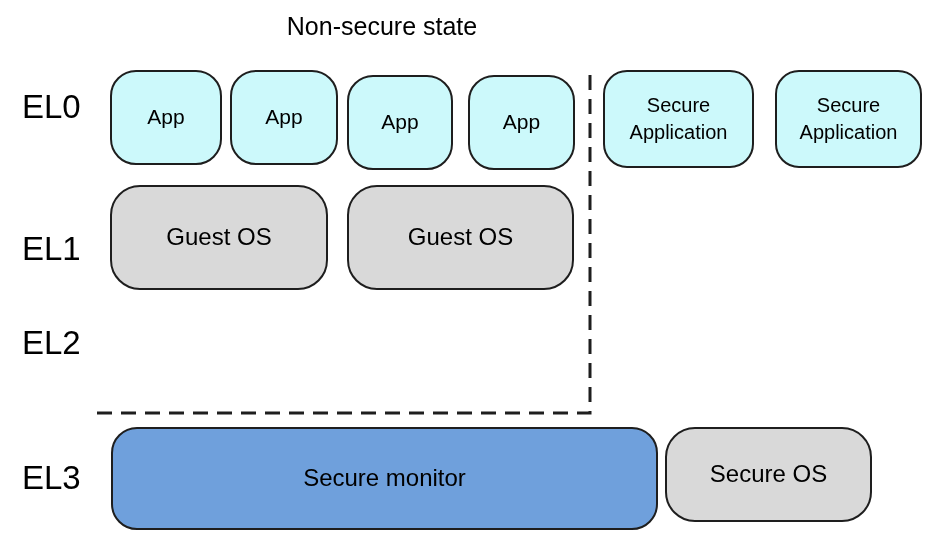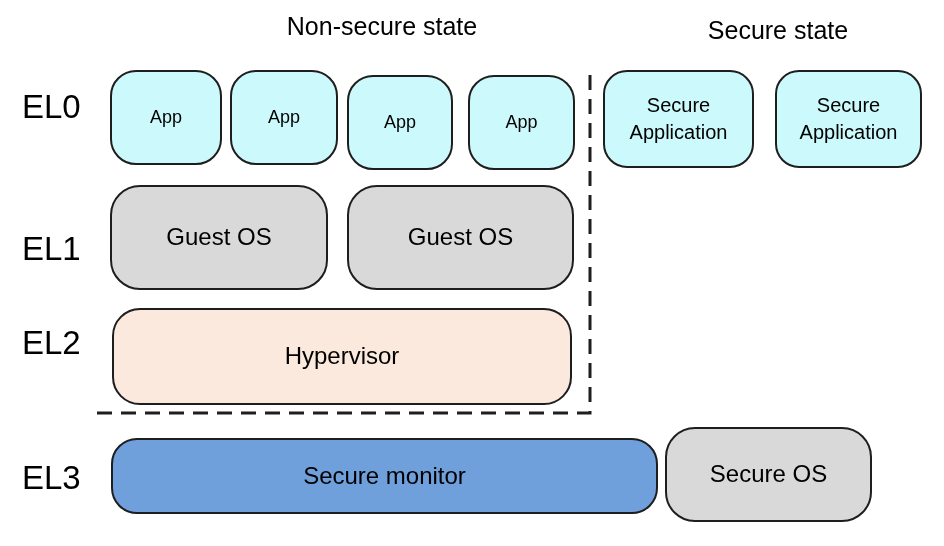--- a/index.html
+++ b/index.html
@@ -33,21 +33,21 @@
     display: flex;
     align-items: center;
     justify-content: center;
     text-align: center;
     font-size: 24px;
     line-height: 1.35;
   }
   .app-box {
     background: #ccf9fb;
     border-radius: 26px;
-    font-size: 18px;
+    font-size: 21px;
   }
   .sapp-box {
     background: #ccf9fb;
     border-radius: 24px;
     font-size: 20px;
     padding: 0 6px;
   }
   .gray-box {
     background: #d9d9d9;
     border-radius: 30px;
@@ -83,48 +83,46 @@
   #app4 { left: 468px; top: 75px; width: 107px; height: 95px; }
 
   #sapp1 { left: 603px; top: 70px; width: 151px; height: 98px; }
   #sapp2 { left: 775px; top: 70px; width: 147px; height: 98px; }
 
   #guest1 { left: 110px; top: 185px; width: 218px; height: 105px; }
   #guest2 { left: 347px; top: 185px; width: 227px; height: 105px; }
 
   #hypervisor { left: 112px; top: 308px; width: 460px; height: 97px; }
 
-  #monitor  { left: 111px; top: 438px; width: 547px; height: 76px; }
+  #monitor  { left: 111px; top: 427px; width: 547px; height: 103px; }
   #secureos { left: 665px; top: 427px; width: 207px; height: 95px; }
 </style>
 </head>
 <body>
 
 <div class="canvas">
 
   <div class="title" id="title-nonsecure">Non-secure state</div>
-  <div class="title" id="title-secure">Secure state</div>
 
   <div class="el-label" id="el0">EL0</div>
   <div class="el-label" id="el1">EL1</div>
   <div class="el-label" id="el2">EL2</div>
   <div class="el-label" id="el3">EL3</div>
 
   <div class="box app-box" id="app1">App</div>
   <div class="box app-box" id="app2">App</div>
   <div class="box app-box" id="app3">App</div>
   <div class="box app-box" id="app4">App</div>
 
   <div class="box sapp-box" id="sapp1">Secure Application</div>
   <div class="box sapp-box" id="sapp2">Secure Application</div>
 
   <div class="box gray-box" id="guest1">Guest OS</div>
   <div class="box gray-box" id="guest2">Guest OS</div>
 
-  <div class="box peach-box" id="hypervisor">Hypervisor</div>
 
   <div class="box blue-box" id="monitor">Secure monitor</div>
   <div class="box gray-box" id="secureos">Secure OS</div>
 
   <svg class="boundary-svg" viewBox="0 0 944 546" xmlns="http://www.w3.org/2000/svg">
     <path d="M 590 75 L 590 413 L 97 413" fill="none" stroke="#1e1e1e" stroke-width="3" stroke-dasharray="15 9"></path>
   </svg>
 
 </div>
 

